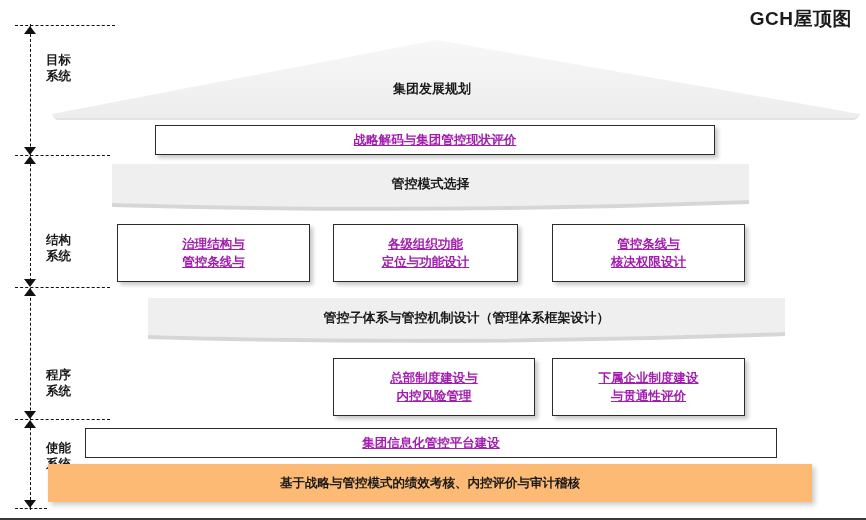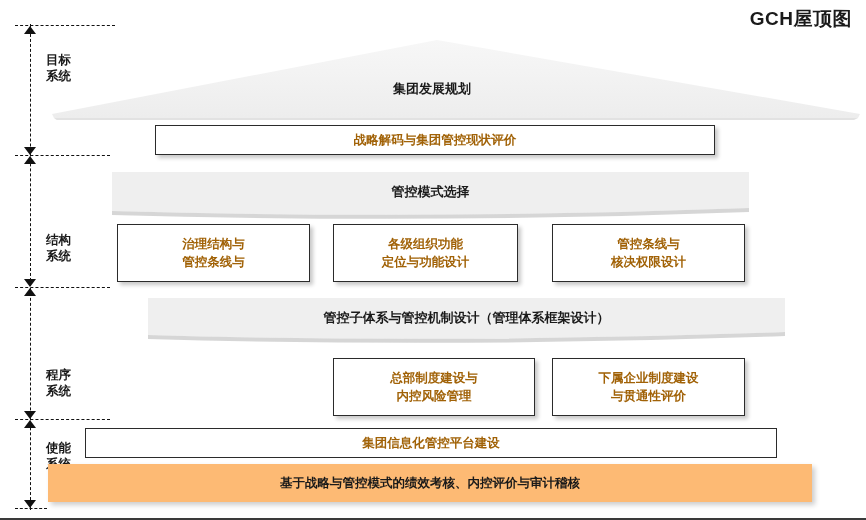--- a/index.html
+++ b/index.html
@@ -93,23 +93,24 @@
     background: #ffffff;
     border: 1.6px solid #2b2b2b;
     box-sizing: border-box;
     box-shadow: 3px 3px 4px rgba(0,0,0,0.22);
     display: flex;
     align-items: center;
     justify-content: center;
     text-align: center;
     font-size: 12.5px;
     font-weight: bold;
-    color: #a16207;
+    color: #a21caf;
     line-height: 1.45;
     white-space: pre-line;
+    text-decoration: underline;
   }
 
   
   .banner {
     position: absolute;
   }
   .banner .bnr-svg { position: absolute; left: 0; top: 0; }
   .banner .bnr-text {
     position: absolute;
     left: 0; right: 0;
@@ -180,21 +181,21 @@
         </linearGradient>
       </defs>
       <polygon points="385,2 808,76 806,80 2,80 0,76" fill="url(#roofgrad)"></polygon>
       <polygon points="2,80 806,80 800,83 6,83" fill="#d8d8d8" opacity="0.75"></polygon>
     </svg>
     <div class="roof-label">集团发展规划</div>
   </div>
 
   <div class="box" style="left:155px; top:125px; width:560px; height:30px;">战略解码与集团管控现状评价</div>
 
-  <div class="banner" style="left:112px; top:164px; width:637px; height:48px;margin-top:8px;">
+  <div class="banner" style="left:112px; top:164px; width:637px; height:48px;">
     <svg class="bnr-svg" width="637" height="48" viewBox="0 0 637 48" xmlns="http://www.w3.org/2000/svg">
       <path d="M0,0 L637,0 L637,36 Q318,48 0,39 Z" fill="#efefef"></path>
       <path d="M0,39 Q318,48 637,36 L637,40 Q318,52 0,43 Z" fill="#cfcfcf" opacity="0.85"></path>
     </svg>
     <div class="bnr-text">管控模式选择</div>
   </div>
 
   <div class="box" style="left:117px; top:224px; width:193px; height:58px;">治理结构与
 管控条线与</div>
   <div class="box" style="left:333px; top:224px; width:185px; height:58px;">各级组织功能

